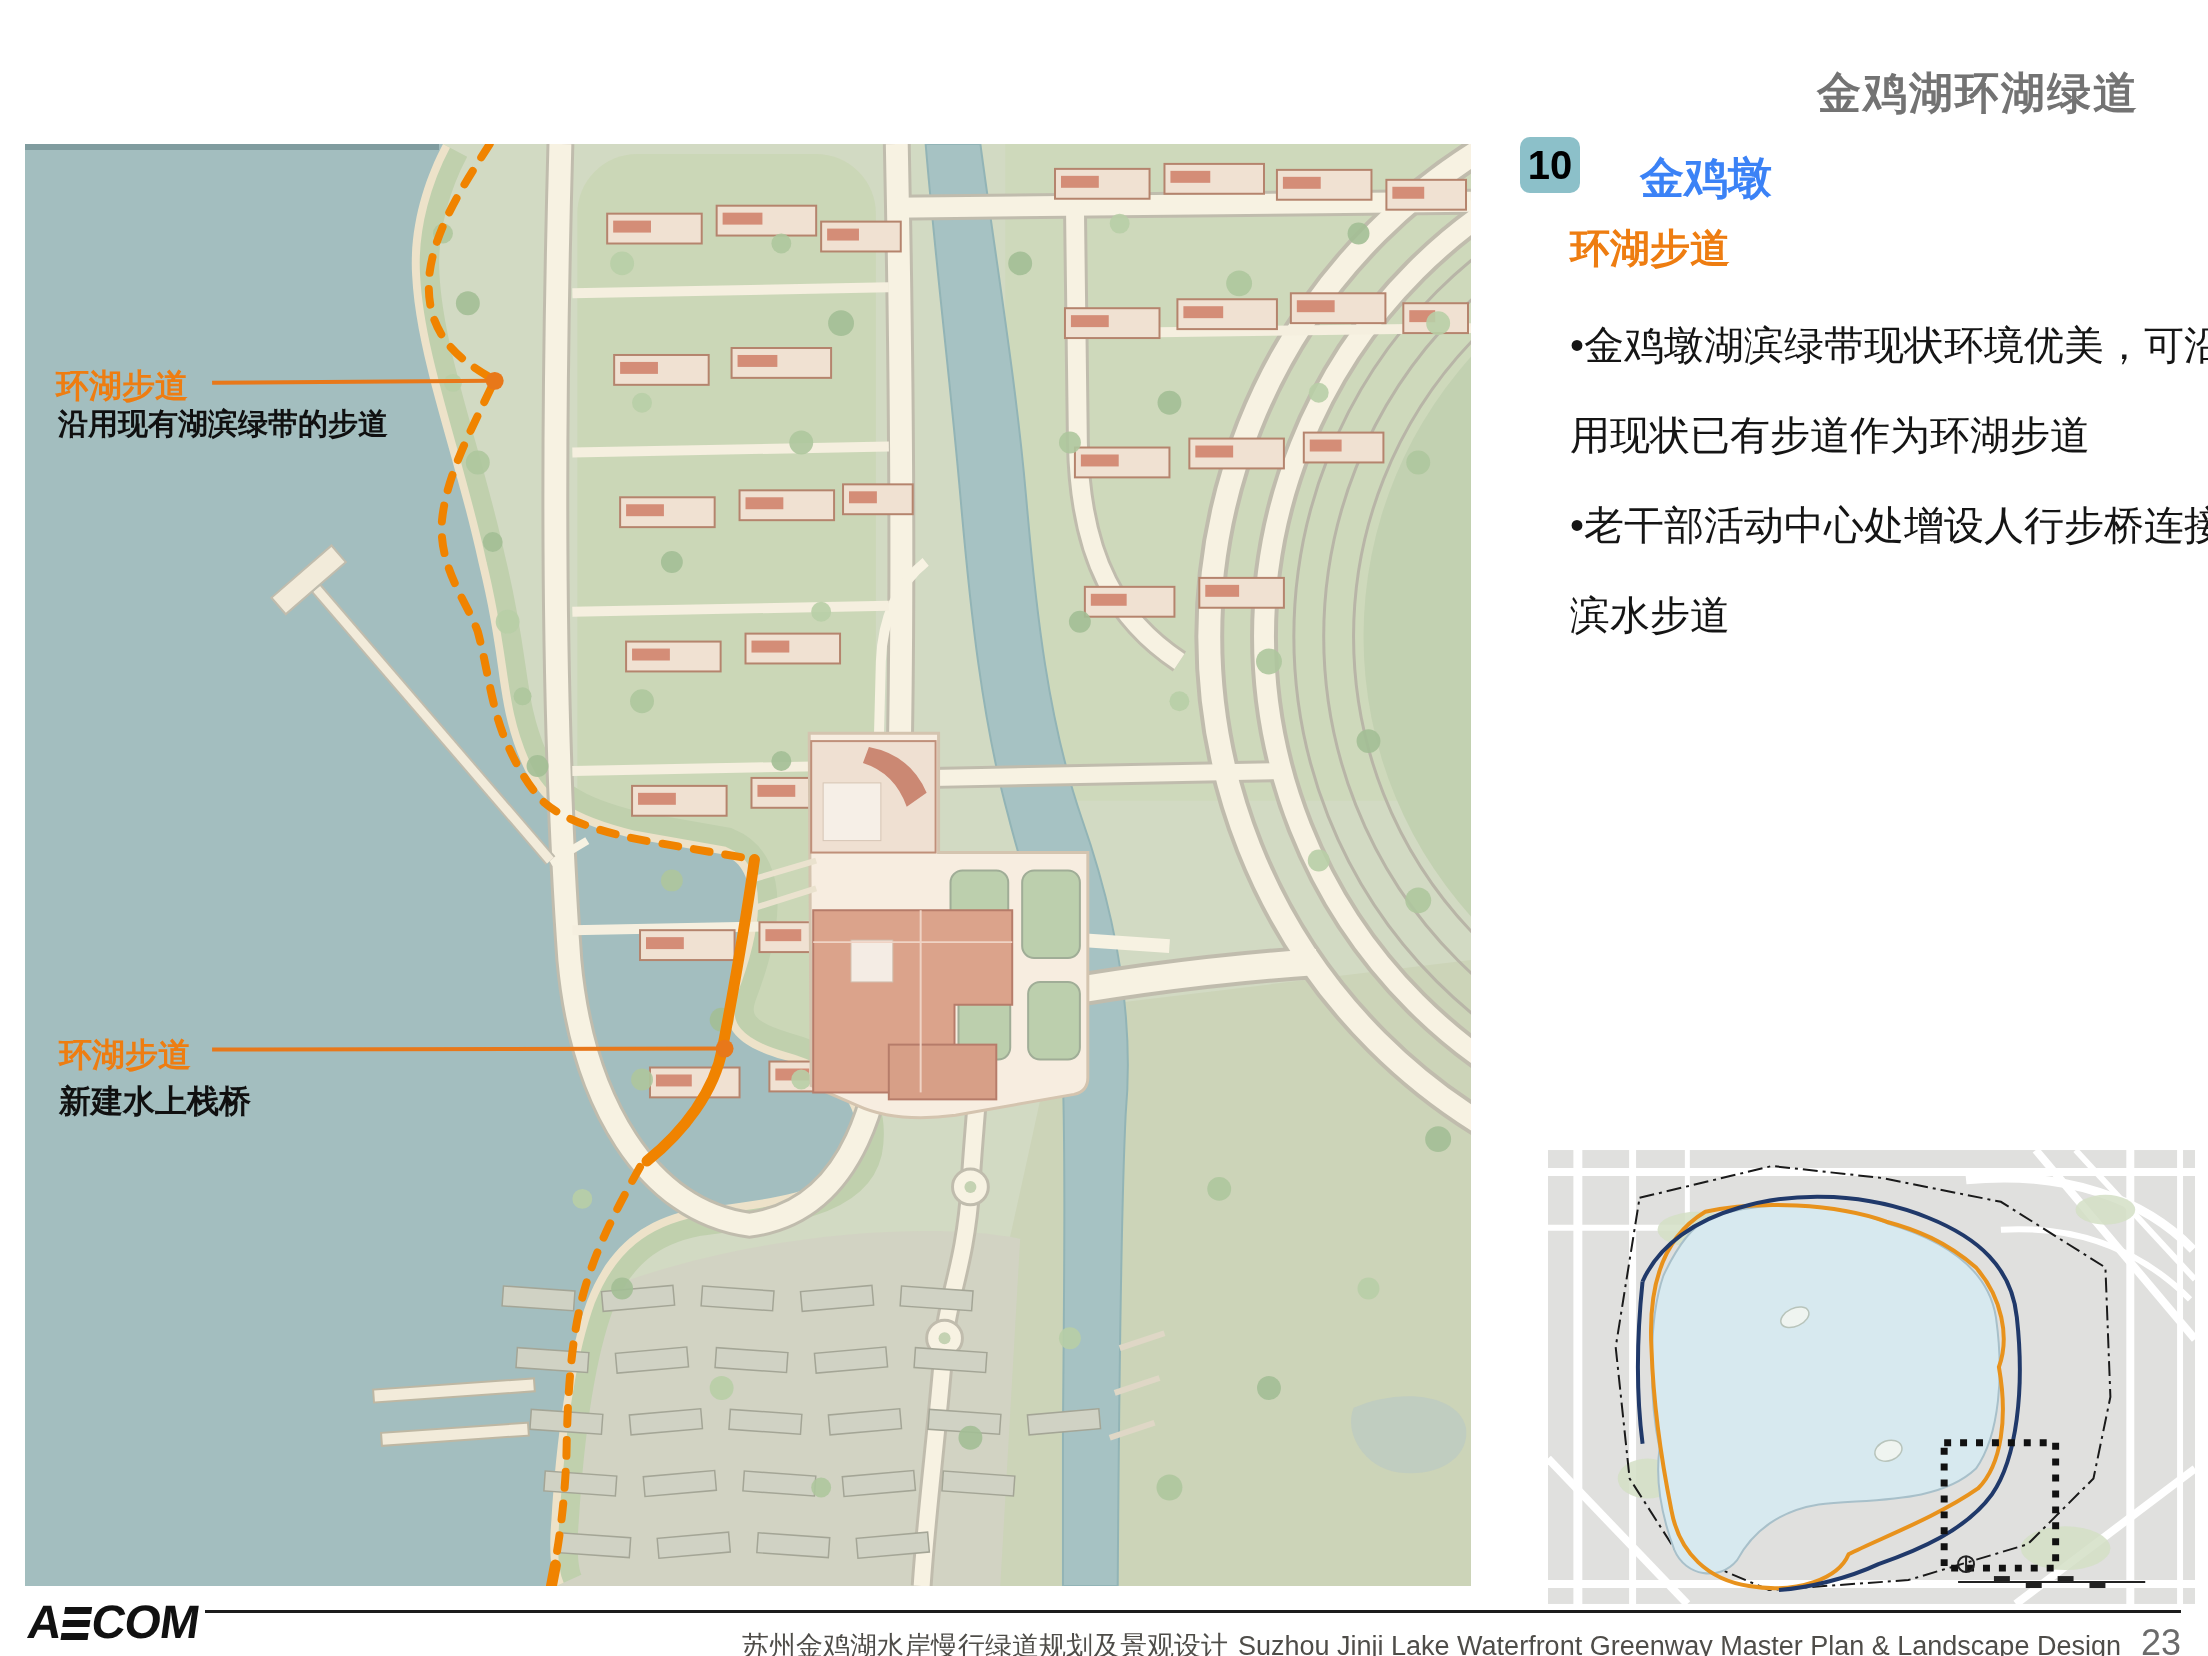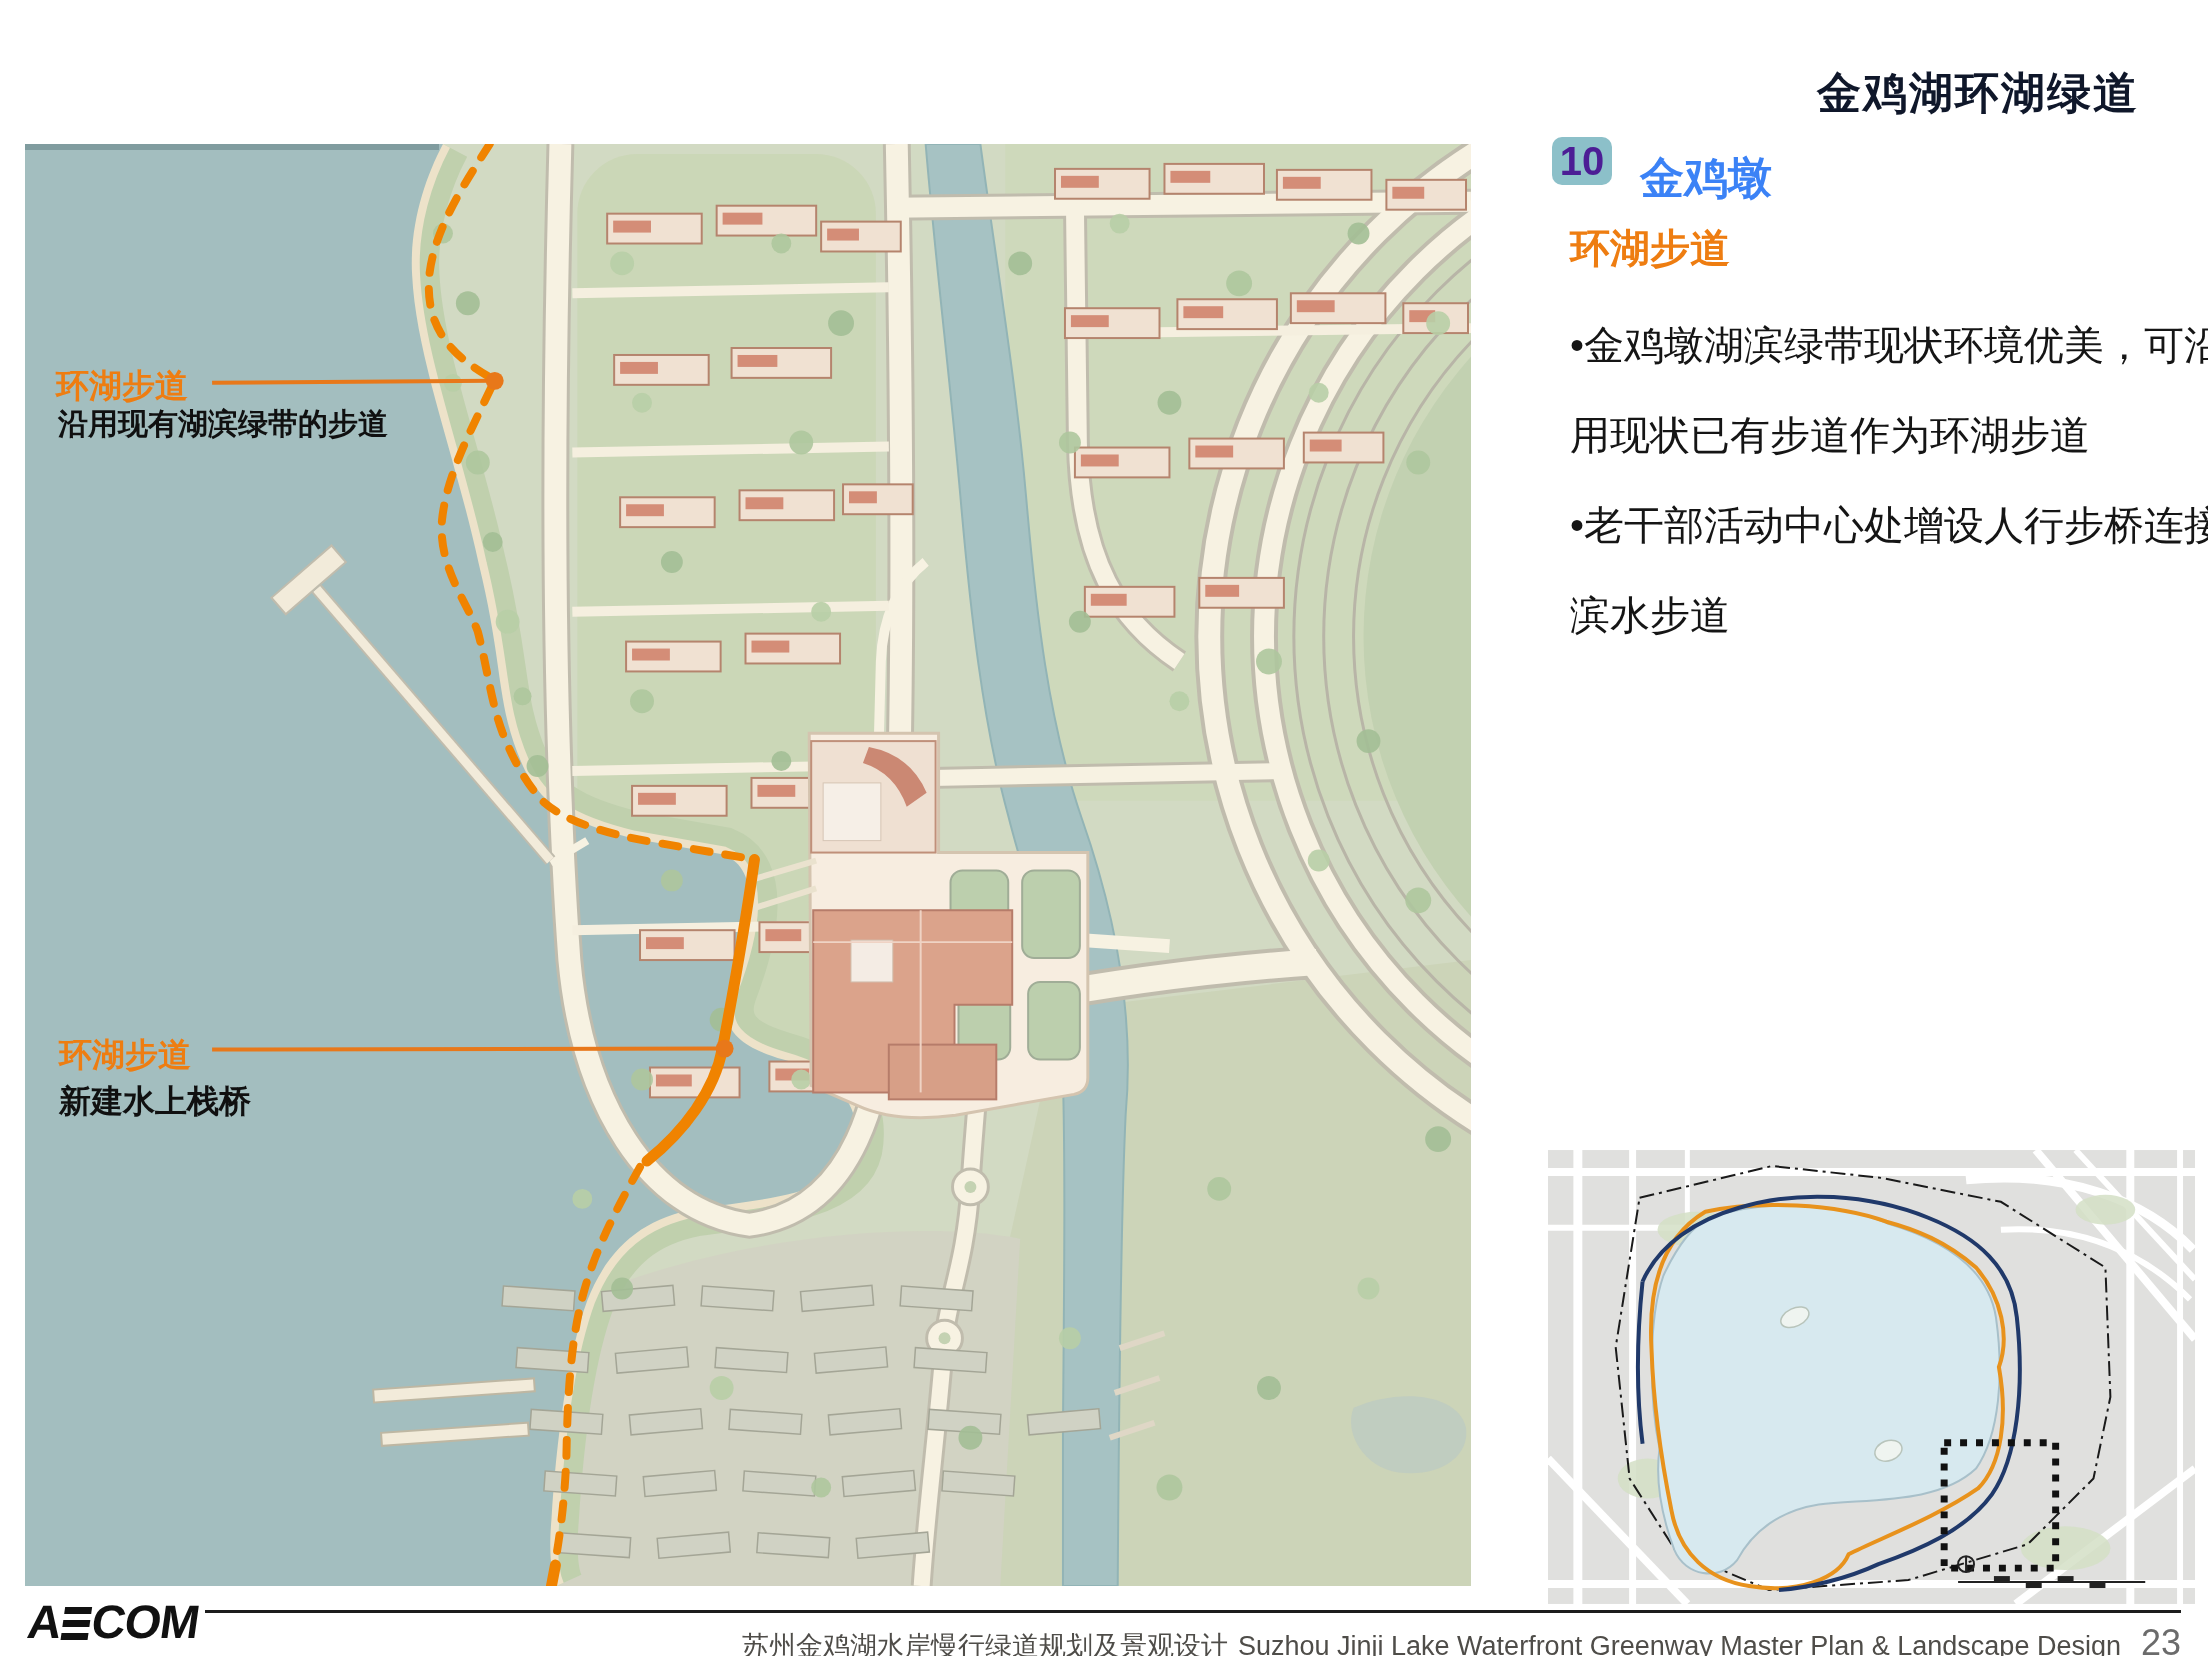--- a/index.html
+++ b/index.html
@@ -1,25 +1,25 @@
 <!DOCTYPE html>
 <html><head>
 <meta charset="utf-8">
 <style>
   html,body{margin:0;padding:0;background:#ffffff;}
   .page{position:relative;width:2209px;height:1657px;background:#fff;overflow:hidden;
         font-family:"Liberation Sans","DejaVu Sans",sans-serif;color:#111;}
 
   
   .slide-title{position:absolute;top:64px;right:70px;font-size:44px;font-weight:bold;
-               color:#0f172a;letter-spacing:2px;white-space:nowrap;}
-
-  
-  .sec-badge{position:absolute;left:1552px;top:137px;width:60px;height:48px;border-radius:10px;
-             background:#8cc0c9;color:#4c1d95;font-size:40px;font-weight:bold;
+               color:#737373;letter-spacing:2px;white-space:nowrap;}
+
+  
+  .sec-badge{position:absolute;left:1520px;top:137px;width:60px;height:56px;border-radius:10px;
+             background:#8cc0c9;color:#000000;font-size:40px;font-weight:bold;
              display:flex;align-items:center;justify-content:center;}
   .sec-name{position:absolute;left:1640px;top:149px;font-size:44px;font-weight:bold;color:#3b82f6;}
   .sec-sub{position:absolute;left:1570px;top:221px;font-size:40px;font-weight:bold;color:#ee7d11;}
   .sec-body{position:absolute;left:1570px;top:300px;width:657px;font-size:40px;line-height:90px;
             color:#151515;letter-spacing:0px;}
   .sec-body div{white-space:nowrap;}
 
   
   .map-figure{position:absolute;left:25px;top:144px;width:1446px;height:1442px;}
   .map-figure svg{position:absolute;left:0;top:0;}

